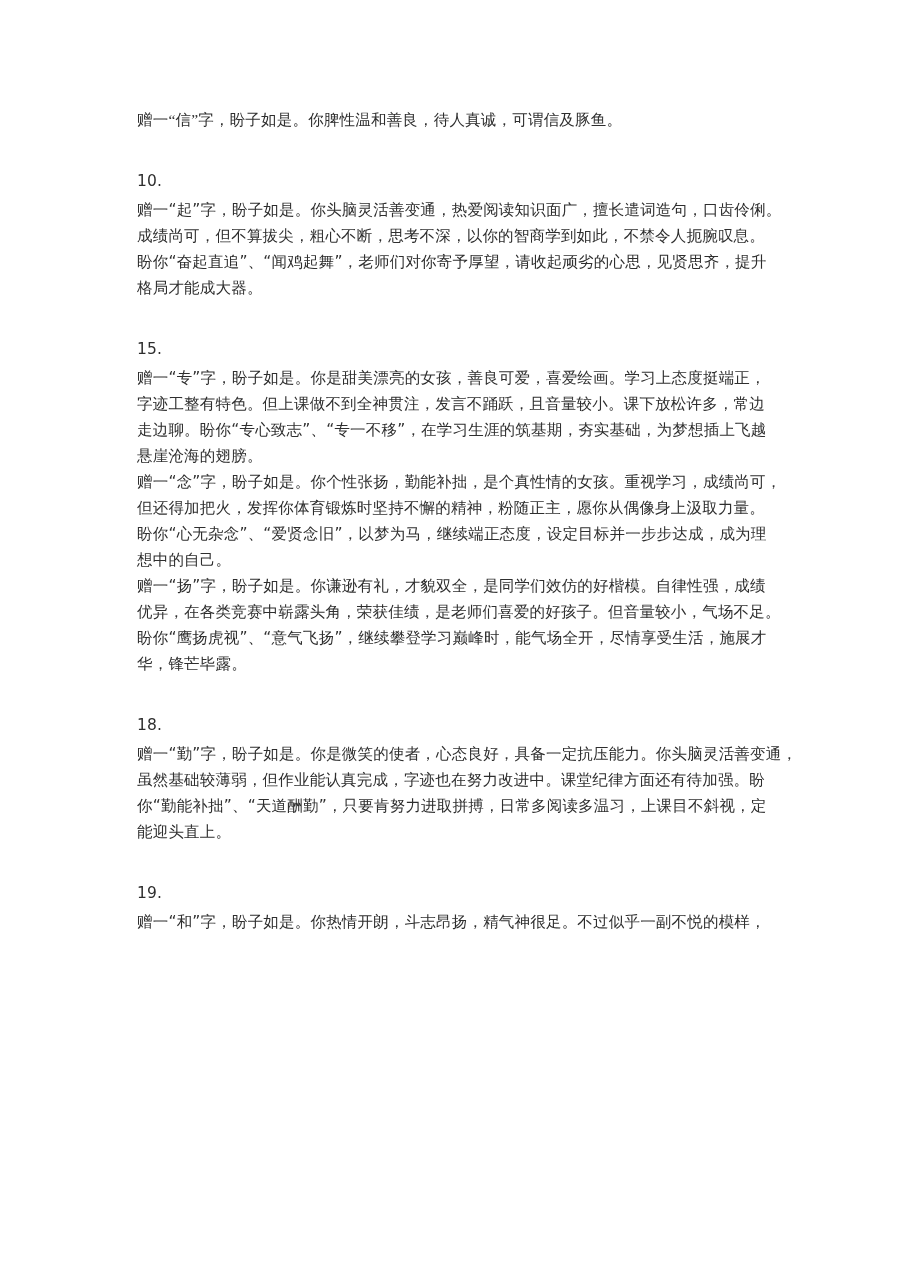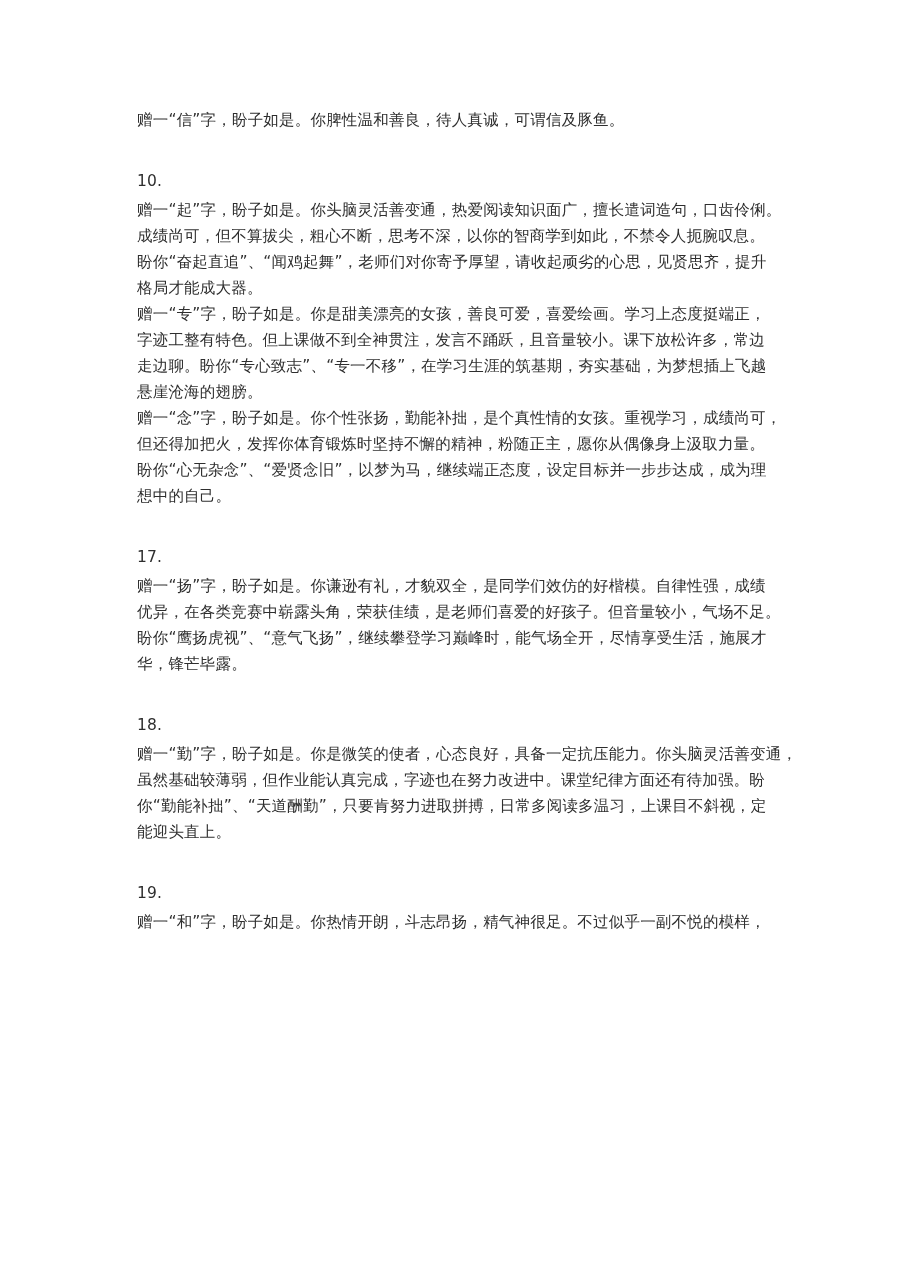--- a/index.html
+++ b/index.html
@@ -24,20 +24,21 @@
   }
   .content p {
     margin: 0;
     font-size: 15.5px;
     line-height: 26px;
     white-space: pre-line;
     letter-spacing: 0.2px;
   }
   p.intro-line {
     margin-bottom: 13px;
+    font-family: Liberation Serif, serif;
   }
   p.sec-num {
     margin-top: 35px;
     margin-bottom: 3px;
   }
 </style>
 </head>
 <body>
 
 <div class="page">
@@ -45,31 +46,31 @@
 
     <p class="intro-line">赠一“信”字，盼子如是。你脾性温和善良，待人真诚，可谓信及豚鱼。</p>
 
 
     <p class="sec-num">10.</p>
     <p class="para">赠一“起”字，盼子如是。你头脑灵活善变通，热爱阅读知识面广，擅长遣词造句，口齿伶俐。
 成绩尚可，但不算拔尖，粗心不断，思考不深，以你的智商学到如此，不禁令人扼腕叹息。
 盼你“奋起直追”、“闻鸡起舞”，老师们对你寄予厚望，请收起顽劣的心思，见贤思齐，提升
 格局才能成大器。</p>
 
+    <p class="sec-num">15.</p>
     <p class="para">赠一“专”字，盼子如是。你是甜美漂亮的女孩，善良可爱，喜爱绘画。学习上态度挺端正，
 字迹工整有特色。但上课做不到全神贯注，发言不踊跃，且音量较小。课下放松许多，常边
 走边聊。盼你“专心致志”、“专一不移”，在学习生涯的筑基期，夯实基础，为梦想插上飞越
 悬崖沧海的翅膀。</p>
 
     <p class="para">赠一“念”字，盼子如是。你个性张扬，勤能补拙，是个真性情的女孩。重视学习，成绩尚可，
 但还得加把火，发挥你体育锻炼时坚持不懈的精神，粉随正主，愿你从偶像身上汲取力量。
 盼你“心无杂念”、“爱贤念旧”，以梦为马，继续端正态度，设定目标并一步步达成，成为理
 想中的自己。</p>
 
-    <p class="sec-num">17.</p>
     <p class="para">赠一“扬”字，盼子如是。你谦逊有礼，才貌双全，是同学们效仿的好楷模。自律性强，成绩
 优异，在各类竞赛中崭露头角，荣获佳绩，是老师们喜爱的好孩子。但音量较小，气场不足。
 盼你“鹰扬虎视”、“意气飞扬”，继续攀登学习巅峰时，能气场全开，尽情享受生活，施展才
 华，锋芒毕露。</p>
 
     <p class="sec-num">18.</p>
     <p class="para">赠一“勤”字，盼子如是。你是微笑的使者，心态良好，具备一定抗压能力。你头脑灵活善变通，
 虽然基础较薄弱，但作业能认真完成，字迹也在努力改进中。课堂纪律方面还有待加强。盼
 你“勤能补拙”、“天道酬勤”，只要肯努力进取拼搏，日常多阅读多温习，上课目不斜视，定
 能迎头直上。</p>

